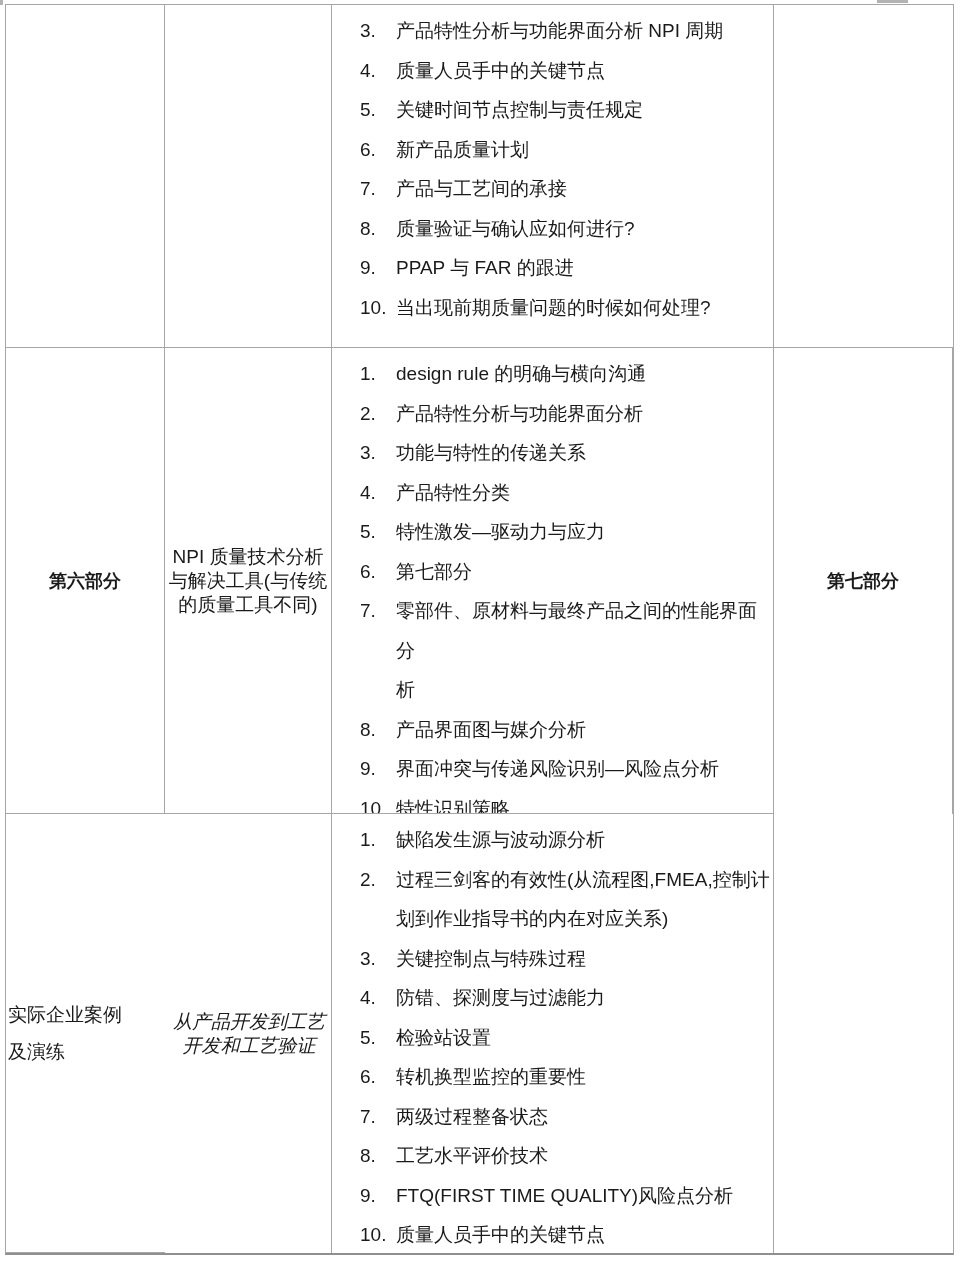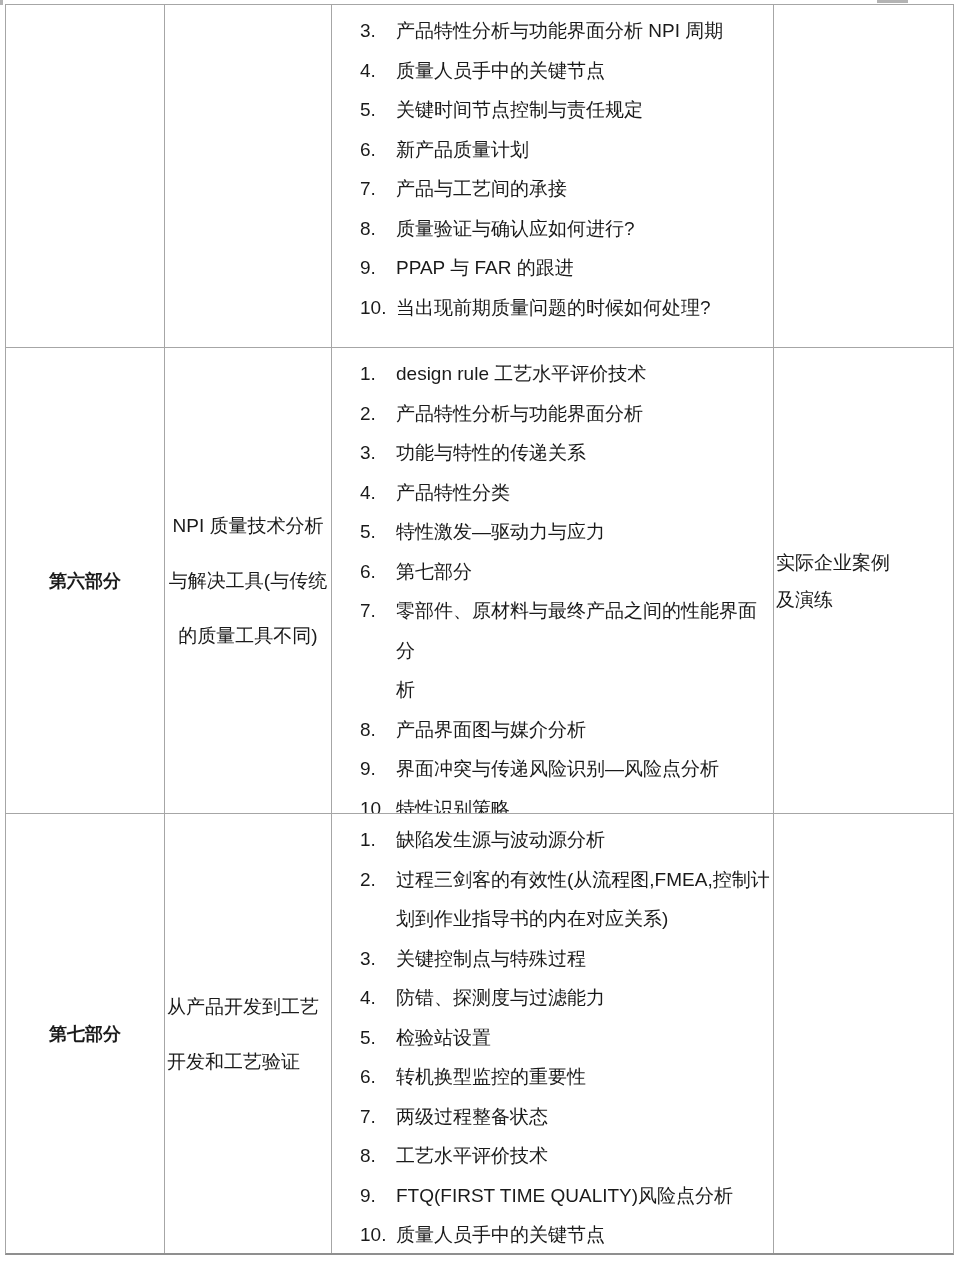--- a/index.html
+++ b/index.html
@@ -27,24 +27,24 @@
   .cell{box-sizing:border-box;overflow:hidden;}
   .cell.c1,.cell.c2,.cell.c3{border-right:1px solid #a6a6a6;}
   .cell.r1,.cell.r2{border-bottom:1px solid #a6a6a6;}
 
   .label-cell{
     display:flex;align-items:center;justify-content:center;
     font-weight:bold;font-size:18px;
   }
   .title-cell{
     display:flex;flex-direction:column;justify-content:center;
-    font-size:19px;line-height:55px;white-space:pre-line;
+    font-size:19px;line-height:24px;white-space:pre-line;
   }
   .title-center{text-align:center;}
-  .title-left{text-align:left;padding-left:2px;}
+  .title-left{text-align:center;padding-left:2px;font-style:italic;}
   .note-cell{
     display:flex;flex-direction:column;justify-content:center;
     font-size:19px;line-height:37px;white-space:pre-line;
     padding-left:2px;
   }
   .list-cell{
     padding:6px 2px 0 28px;
     font-size:19px;
   }
   .item{display:flex;line-height:39.5px;}
@@ -97,21 +97,21 @@
   </div>
   <div class="cell r1 c4 note-cell"></div>
 
   <div class="cell r2 c1 label-cell">第六部分</div>
   <div class="cell r2 c2 title-cell title-center">NPI 质量技术分析
 与解决工具(与传统
 的质量工具不同)</div>
   <div class="cell r2 c3 list-cell">
     <div class="item">
         <span class="num">1.</span>
-        <span class="txt">design rule 工艺水平评价技术</span>
+        <span class="txt">design rule 的明确与横向沟通</span>
       </div>
     <div class="item">
         <span class="num">2.</span>
         <span class="txt">产品特性分析与功能界面分析</span>
       </div>
     <div class="item">
         <span class="num">3.</span>
         <span class="txt">功能与特性的传递关系</span>
       </div>
     <div class="item">
@@ -137,24 +137,24 @@
       </div>
     <div class="item">
         <span class="num">9.</span>
         <span class="txt">界面冲突与传递风险识别—风险点分析</span>
       </div>
     <div class="item">
         <span class="num">10.</span>
         <span class="txt">特性识别策略</span>
       </div>
   </div>
+  <div class="cell r3 c1 label-cell">第七部分</div>
+
   <div class="cell r2 c4 note-cell">实际企业案例
 及演练</div>
-
-  <div class="cell r3 c1 label-cell">第七部分</div>
   <div class="cell r3 c2 title-cell title-left">从产品开发到工艺
 开发和工艺验证</div>
   <div class="cell r3 c3 list-cell">
     <div class="item">
         <span class="num">1.</span>
         <span class="txt">缺陷发生源与波动源分析</span>
       </div>
     <div class="item">
         <span class="num">2.</span>
         <span class="txt">过程三剑客的有效性(从流程图,FMEA,控制计

